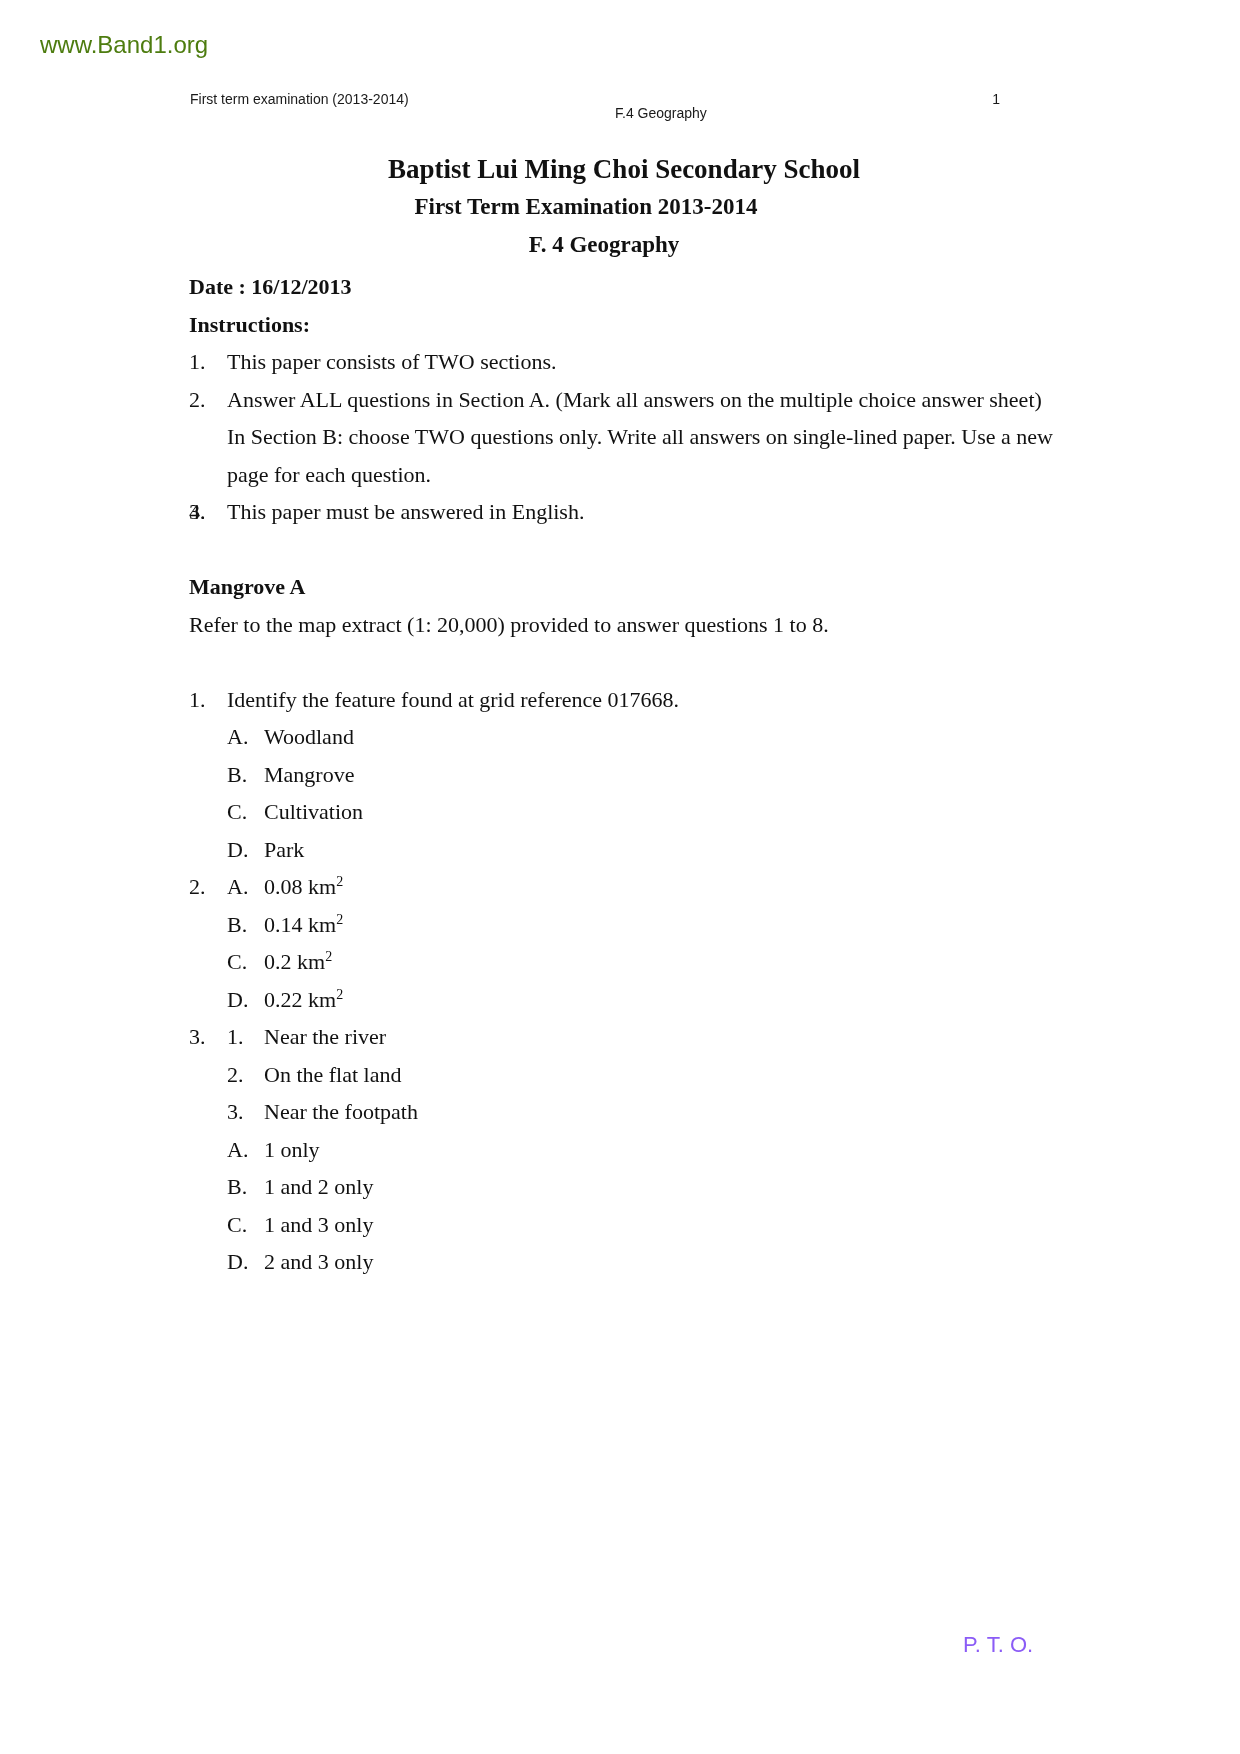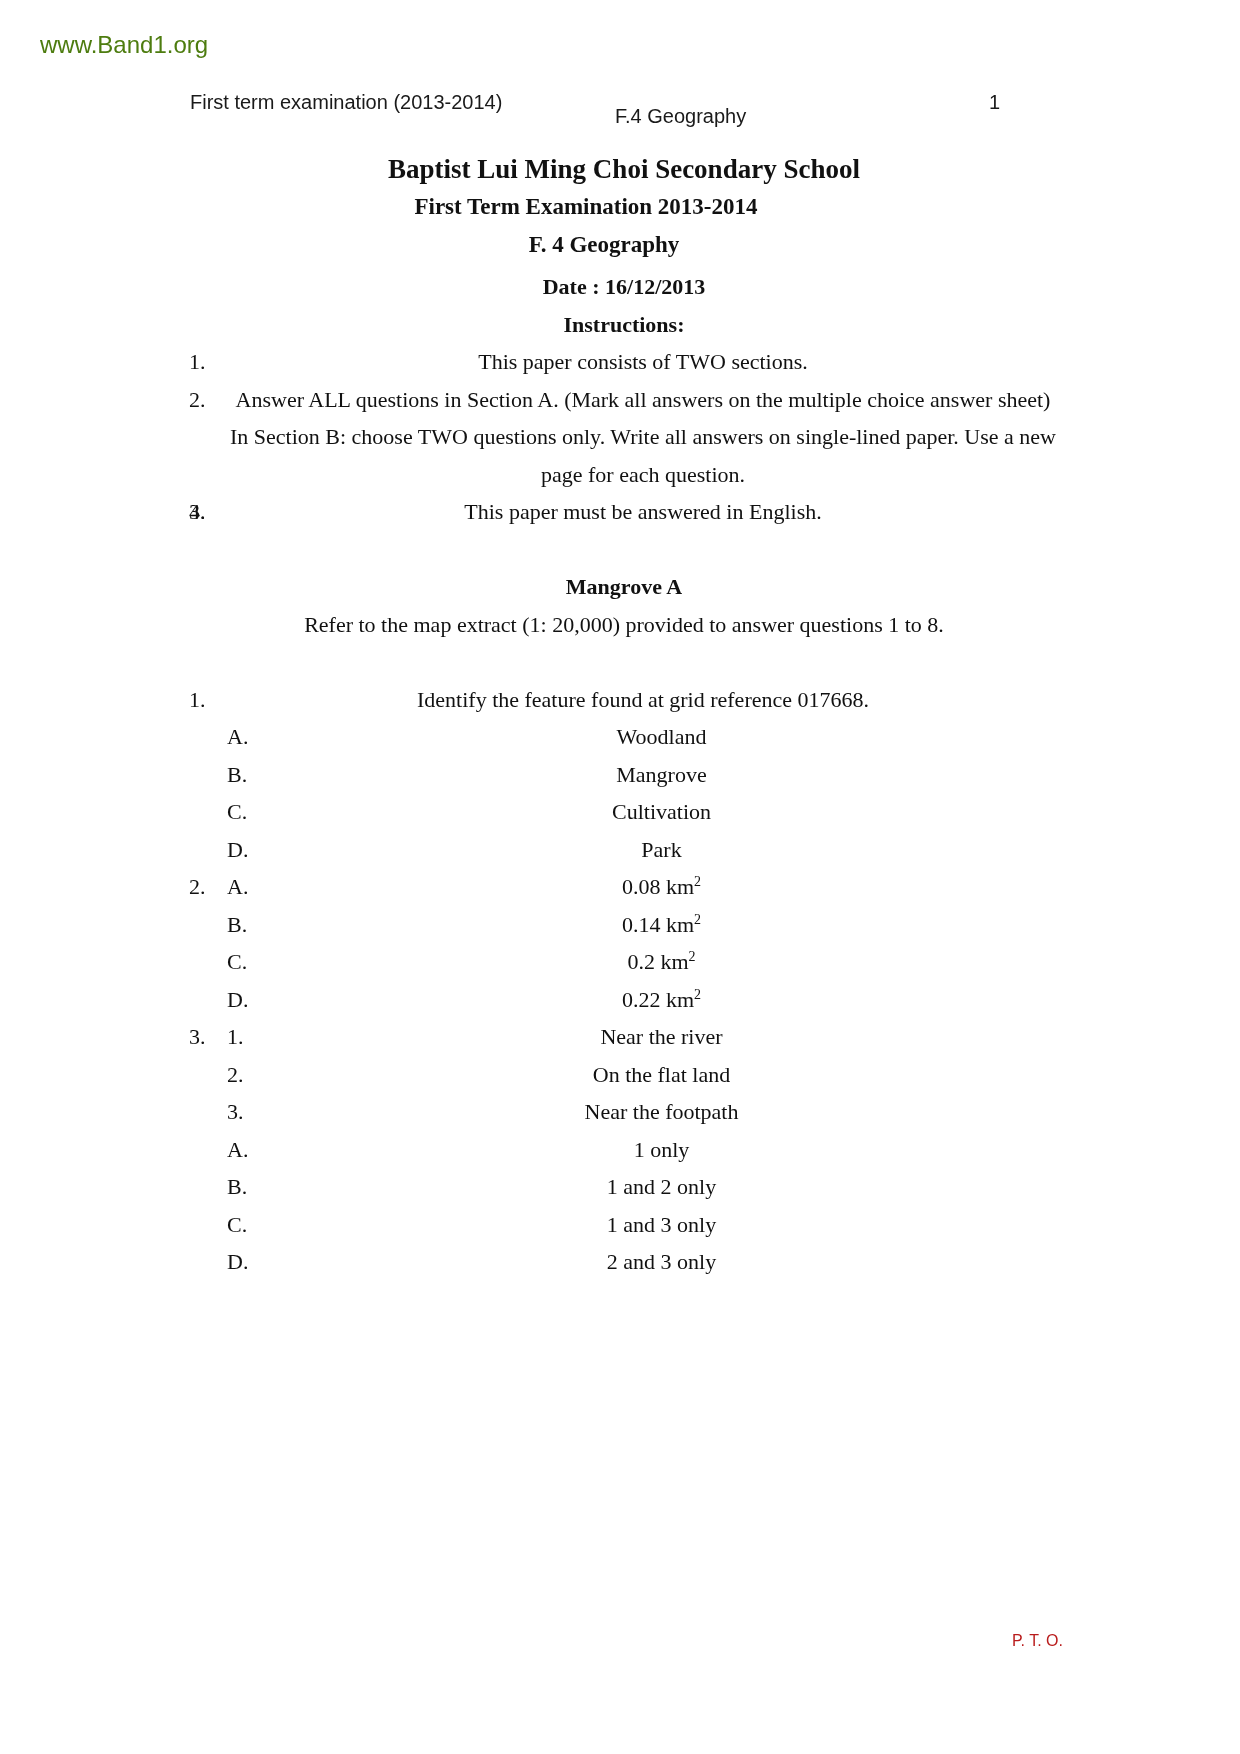--- a/index.html
+++ b/index.html
@@ -12,36 +12,35 @@
       height: 1754px;
       position: relative;
       overflow: hidden;
       color: #111111;
     }
     .sans {
       font-family: "Liberation Sans", "DejaVu Sans", sans-serif;
     }
     .serif {
       font-family: "Liberation Serif", "DejaVu Serif", serif;
-      text-align: center;
     }
     .watermark {
       position: absolute;
       left: 40px;
       top: 31px;
       font-size: 24px;
       color: #4d7c0f;
     }
     .running-header {
       position: absolute;
       top: 91px;
       left: 190px;
       width: 820px;
       height: 26px;
-      font-size: 20px;
+      font-size: 14px;
       color: #1a1a1a;
     }
     .running-header .rh-left { position: absolute; left: 0; top: 0; }
     .running-header .rh-center { position: absolute; left: 413px; top: 14px; margin-left: 12px; }
     .running-header .rh-right { position: absolute; right: 10px; top: 0; }
 
     .title-block {
       position: absolute;
       left: 0;
       width: 1240px;
@@ -121,24 +120,24 @@
     .sub-list > li > .letter {
       position: absolute;
       left: 0;
       top: 0;
     }
     .spacer-1 { height: 37.5px; }
     sup.sq { font-size: 14px; line-height: 0; vertical-align: 8px; }
 
     .pto {
       position: absolute;
-      left: 1012px;
+      left: 963px;
       top: 1632px;
-      font-size: 16px;
-      color: #b91c1c;
+      font-size: 22px;
+      color: #8b5cf6;
     }
   </style>
 </head>
 <body>
 
 <div class="watermark sans">www.Band1.org</div>
 
 <div class="running-header sans">
   <span class="rh-left">First term examination (2013-2014)</span>
   <span class="rh-center">F.4 Geography</span>

